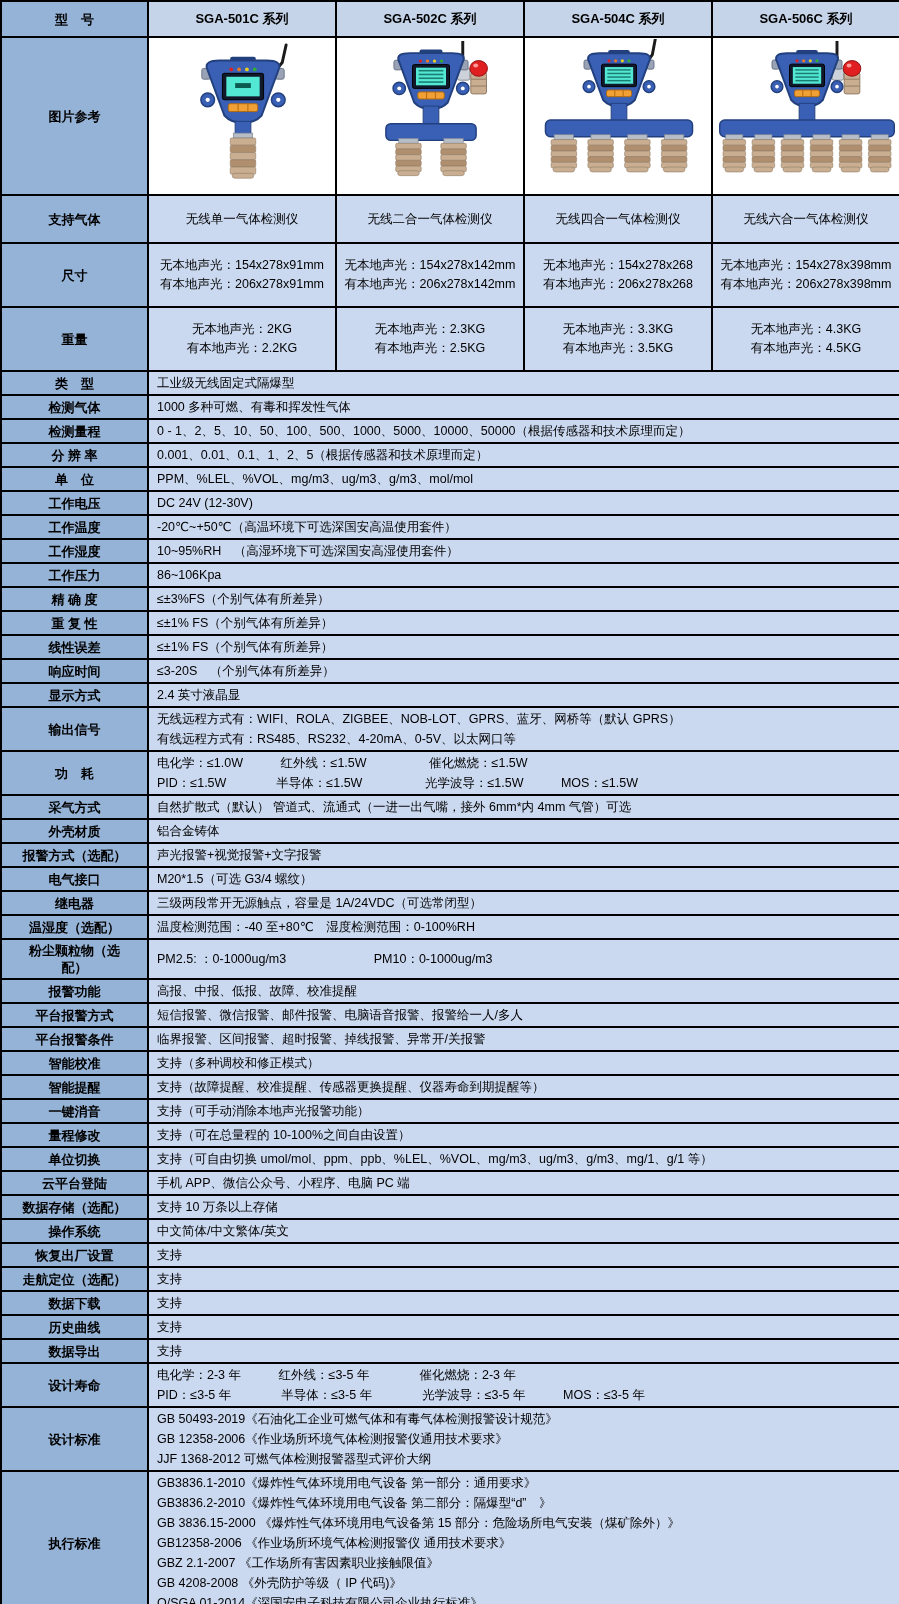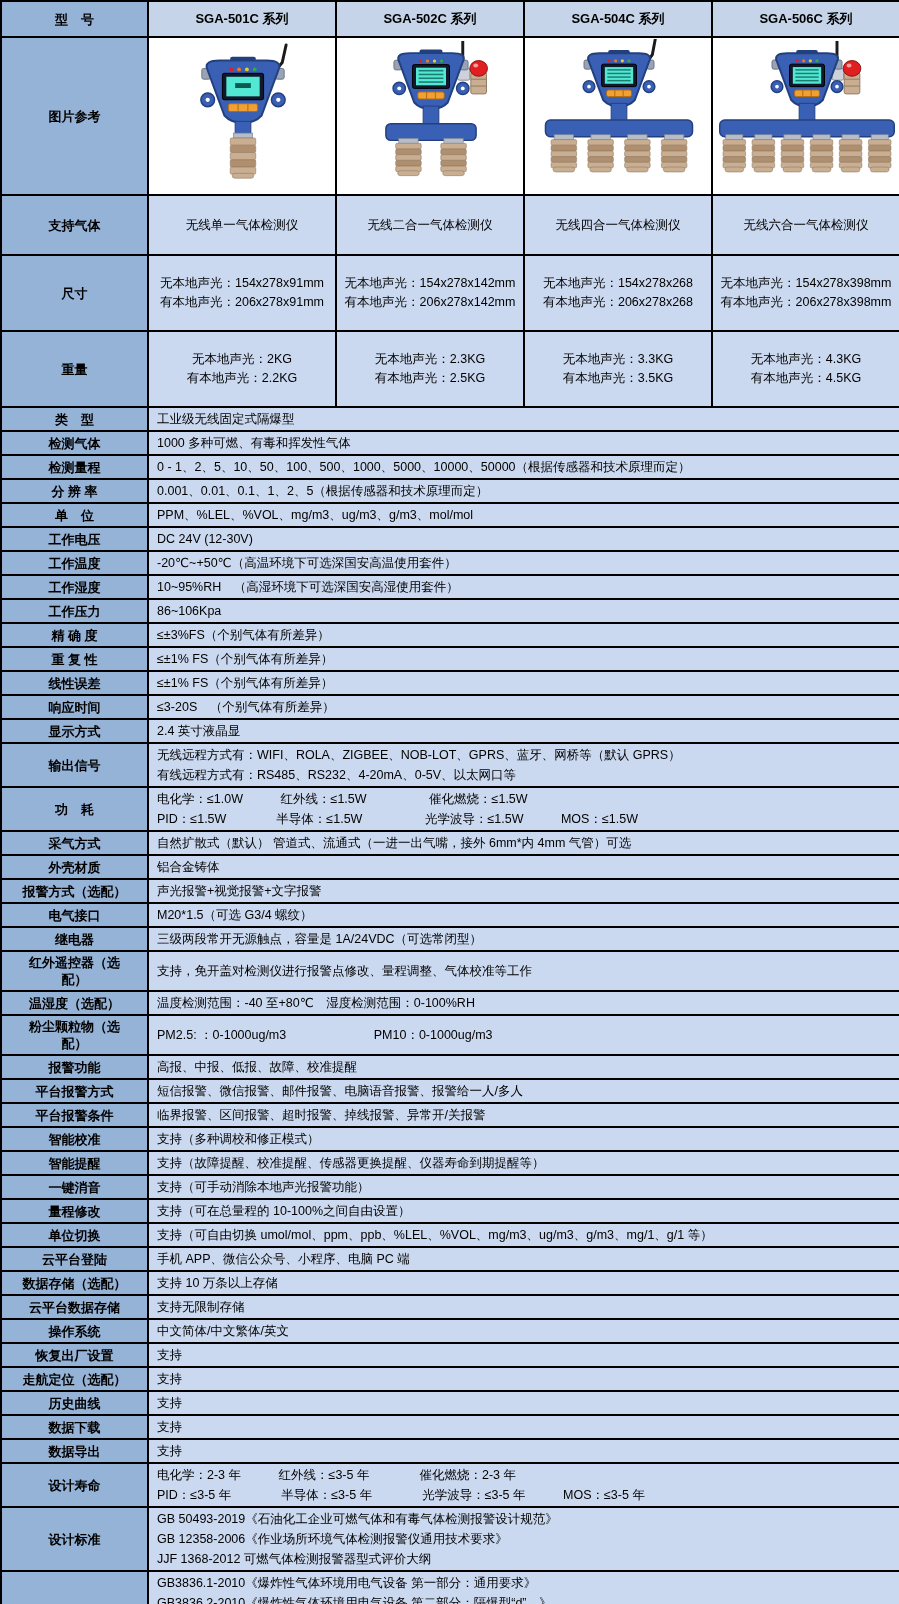--- a/index.html
+++ b/index.html
@@ -11,21 +11,21 @@
     font-size:13px;line-height:17px;padding:2px 16px;
   }
   th.model-name{
     background:#C6D4E9;font-weight:bold;text-align:center;
     font-size:13px;padding:4px 2px;
   }
   tr.header-row th{height:26px;}
   td.image-cell{background:#ffffff;text-align:center;padding:1px;height:150px;}
   td.product-val{
     background:#CBD9F0;text-align:center;font-size:12.5px;
-    line-height:19px;padding:18px 2px;white-space:pre-line;
+    line-height:19px;padding:12px 2px;white-space:pre-line;
   }
   td.value{
     background:#CBD9F0;text-align:left;font-size:12.5px;
     line-height:20px;padding:1px 8px;white-space:pre-line;
   }
   tr.gas-row td{height:22px;font-family:Liberation Serif, serif;}
 </style>
 </head>
 <body>
 
@@ -362,24 +362,20 @@
       </tr>
       <tr>
         <td class="label">电气接口</td>
         <td class="value" colspan="4">M20*1.5（可选 G3/4 螺纹）</td>
       </tr>
       <tr>
         <td class="label">继电器</td>
         <td class="value" colspan="4">三级两段常开无源触点，容量是 1A/24VDC（可选常闭型）</td>
       </tr>
       <tr>
-        <td class="label">红外遥控器（选配）</td>
-        <td class="value" colspan="4">支持，免开盖对检测仪进行报警点修改、量程调整、气体校准等工作</td>
-      </tr>
-      <tr>
         <td class="label">温湿度（选配）</td>
         <td class="value" colspan="4">温度检测范围：-40 至+80℃　湿度检测范围：0-100%RH</td>
       </tr>
       <tr>
         <td class="label">粉尘颗粒物（选配）</td>
         <td class="value" colspan="4">PM2.5: ：0-1000ug/m3　　　　　　　PM10：0-1000ug/m3</td>
       </tr>
       <tr>
         <td class="label">报警功能</td>
         <td class="value" colspan="4">高报、中报、低报、故障、校准提醒</td>
@@ -414,41 +410,37 @@
       </tr>
       <tr>
         <td class="label">云平台登陆</td>
         <td class="value" colspan="4">手机 APP、微信公众号、小程序、电脑 PC 端</td>
       </tr>
       <tr>
         <td class="label">数据存储（选配）</td>
         <td class="value" colspan="4">支持 10 万条以上存储</td>
       </tr>
       <tr>
-        <td class="label">云平台数据存储</td>
-        <td class="value" colspan="4">支持无限制存储</td>
-      </tr>
-      <tr>
         <td class="label">操作系统</td>
         <td class="value" colspan="4">中文简体/中文繁体/英文</td>
       </tr>
       <tr>
         <td class="label">恢复出厂设置</td>
         <td class="value" colspan="4">支持</td>
       </tr>
       <tr>
         <td class="label">走航定位（选配）</td>
         <td class="value" colspan="4">支持</td>
       </tr>
       <tr>
+        <td class="label">数据下载</td>
+        <td class="value" colspan="4">支持</td>
+      </tr>
+      <tr>
         <td class="label">历史曲线</td>
-        <td class="value" colspan="4">支持</td>
-      </tr>
-      <tr>
-        <td class="label">数据下载</td>
         <td class="value" colspan="4">支持</td>
       </tr>
       <tr>
         <td class="label">数据导出</td>
         <td class="value" colspan="4">支持</td>
       </tr>
       <tr>
         <td class="label">设计寿命</td>
         <td class="value" colspan="4">电化学：2-3 年　　　红外线：≤3-5 年　　　　催化燃烧：2-3 年
 PID：≤3-5 年　　　　半导体：≤3-5 年　　　　光学波导：≤3-5 年　　　MOS：≤3-5 年</td>

